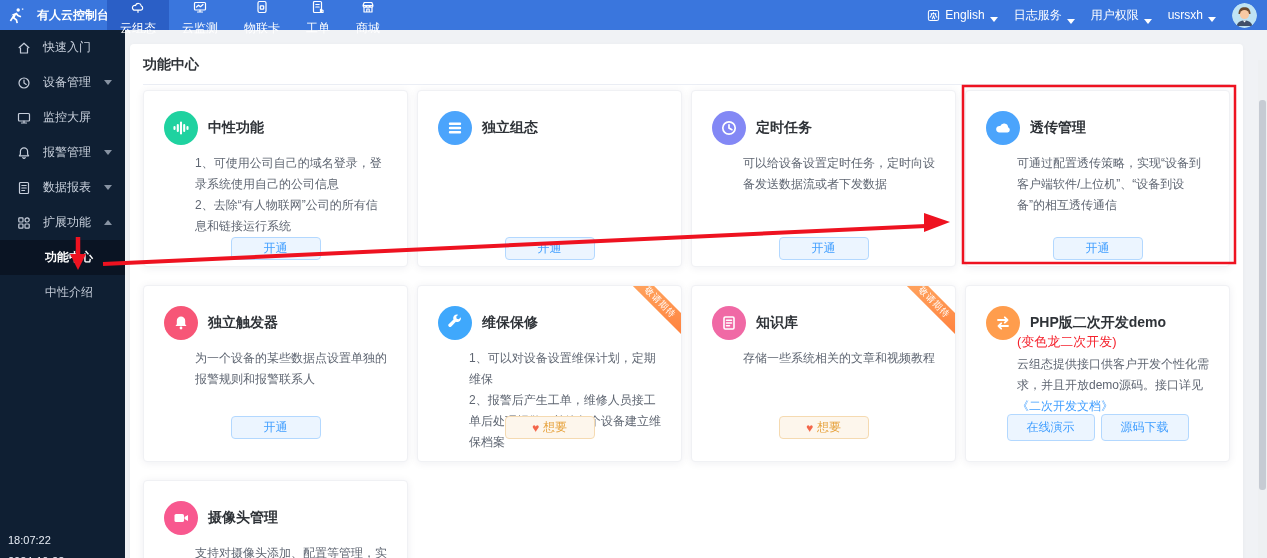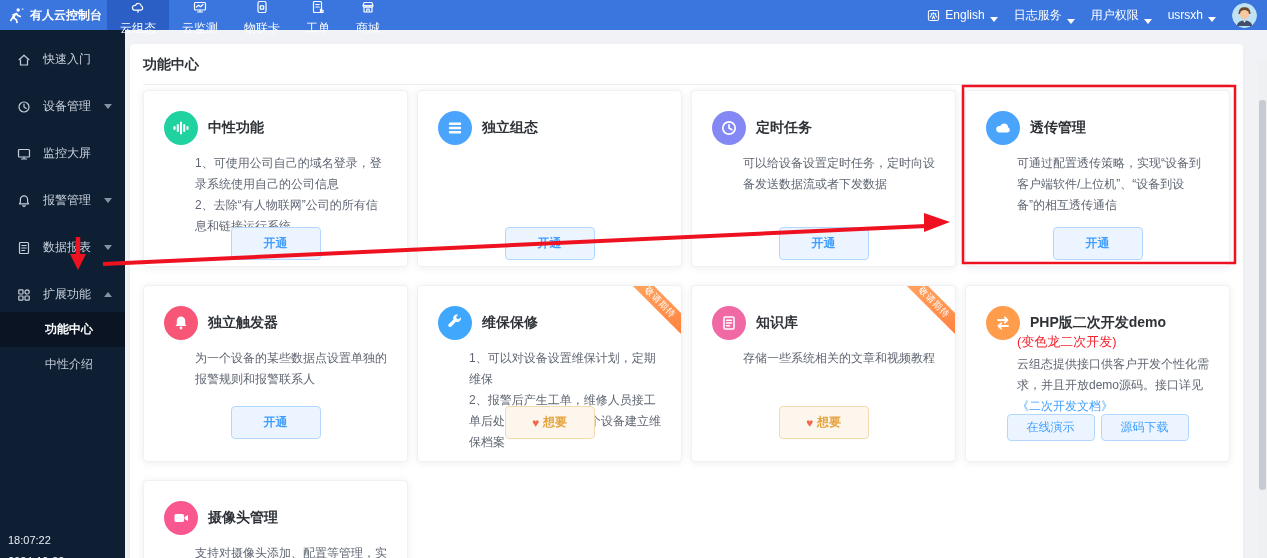--- a/index.html
+++ b/index.html
@@ -1,33 +1,33 @@
 <!DOCTYPE html>
 <html><head>
 <meta charset="utf-8">
 <style>
   * { margin:0; padding:0; box-sizing:border-box; }
   html,body { width:1267px; height:558px; overflow:hidden; font-family:"Liberation Sans",sans-serif; background:#f0f2f5; }
 
   
   .topbar { position:absolute; left:0; top:0; width:1267px; height:30px; background:#3a76dd; display:flex; align-items:stretch; z-index:10; }
   .brand { display:flex; align-items:center; padding-left:8px; width:107px; flex:0 0 auto; }
-  .brand-text { color:#fff; font-size:12px; font-weight:700; margin-left:5px; white-space:nowrap; }
+  .brand-text { color:#fff; font-size:12px; font-weight:700; margin-left:12px; white-space:nowrap; }
   .hamburger { margin-left:7px; display:flex; align-items:center; }
   .topnav { display:flex; align-items:stretch; flex:0 0 auto; }
   .topnav-item { display:flex; align-items:center; gap:6px; padding:0 13px; color:#fff; font-size:12px; cursor:pointer;flex-direction:column; }
   .topnav-item.active { background:#2b5fc6; }
   .topbar-right { margin-left:auto; display:flex; align-items:center; gap:16px; padding-right:10px; color:#fff; font-size:12px; }
   .tr-item { display:flex; align-items:flex-end; gap:5px; cursor:pointer; white-space:nowrap; }
   .caret-dn { width:0; height:0; border-left:4px solid transparent; border-right:4px solid transparent; border-top:5px solid #fff; display:inline-block; }
   .avatar { width:25px; height:25px; border-radius:50%; overflow:hidden; flex:0 0 auto; }
 
   
   .sidebar { position:absolute; left:0; top:30px; width:125px; height:528px; background:#0f1f33; z-index:5; }
-  .side-item { position:relative; height:35px; display:flex; align-items:center; padding-left:17px; color:#c9d1dd; font-size:12px; cursor:pointer;margin-top:12px; }
+  .side-item { position:relative; height:35px; display:flex; align-items:center; padding-left:17px; color:#c9d1dd; font-size:12px; cursor:pointer; }
   .side-item .lbl { margin-left:12px; }
   .side-caret { position:absolute; right:13px; width:0; height:0; border-left:4px solid transparent; border-right:4px solid transparent; }
   .side-caret.dn { border-top:5px solid #8793a3; }
   .side-caret.up { border-bottom:5px solid #8793a3; }
   .side-sub { height:35px; display:flex; align-items:center; padding-left:45px; color:#c2cad6; font-size:12px; cursor:pointer; }
   .side-sub.active { background:#0a1423; color:#ffffff; font-weight:700; }
   .side-time { position:absolute; left:8px; bottom:12px; color:#e7edf6; font-size:11px; }
   .side-date { position:absolute; left:8px; bottom:-9px; color:#e7edf6; font-size:11px; }
 
   
@@ -37,21 +37,21 @@
   .divider { height:1px; background:#ebeef5; margin:0 13px; }
   .cards { display:grid; grid-template-columns:repeat(4,265px); column-gap:9px; row-gap:18px; padding:5px 13px 13px; }
   .card { position:relative; width:265px; height:177px; background:#fff; border:1px solid #f0f1f4; border-radius:4px; box-shadow:0 1px 8px rgba(15,35,72,.07); overflow:hidden; }
   .card-head { position:absolute; top:20px; left:20px; display:flex; align-items:center; gap:10px; }
   .icircle { width:34px; height:34px; border-radius:50%; display:flex; align-items:center; justify-content:center; flex:0 0 auto; }
   .ctitle { font-size:14px; font-weight:700; color:#2f3338; white-space:nowrap; }
   .cdesc { position:absolute; left:51px; right:18px; top:62px; font-size:12px; color:#5f6672; line-height:21px; white-space:pre-line; }
   .cnote { position:absolute; left:51px; right:18px; top:46px; font-size:13px; color:#f5222d; line-height:20px; }
   .cdesc.low { top:68px; }
   .doclink { color:#409eff; text-decoration:none; cursor:pointer; }
-  .btn { position:absolute; left:50%; transform:translateX(-50%); bottom:6px; min-width:90px; height:33px; border-radius:4px; font-size:12px; cursor:pointer; display:flex; align-items:center; justify-content:center; gap:4px;font-weight:bold; }
+  .btn { position:absolute; left:50%; transform:translateX(-50%); bottom:6px; min-width:90px; height:23px; border-radius:4px; font-size:12px; cursor:pointer; display:flex; align-items:center; justify-content:center; gap:4px; }
   .btn.plain { background:#ecf5ff; border:1px solid #b3d8ff; color:#409eff; }
   .btn.low { bottom:22px; }
   .btn.want { background:#fdf6ec; border:1px solid #f5dab1; color:#e6a23c; }
   .heart { color:#f3664a; font-size:12px; line-height:1; }
   .btn-row { position:absolute; left:0; right:0; bottom:20px; display:flex; justify-content:center; gap:6px; }
   .btn-row .btn2 { width:88px; height:27px; border-radius:4px; font-size:12px; background:#ecf5ff; border:1px solid #b3d8ff; color:#409eff; cursor:pointer; display:flex; align-items:center; justify-content:center; }
   .ribbon { position:absolute; top:9px; right:-27px; width:96px; transform:rotate(45deg); background:linear-gradient(135deg,#ffb06a,#ff7d3a); color:#fff; font-size:9px; text-align:center; line-height:15px; letter-spacing:1px; }
 
   
   .scroll-track { position:absolute; right:0; top:30px; width:9px; height:528px; background:#eef0f2; }

